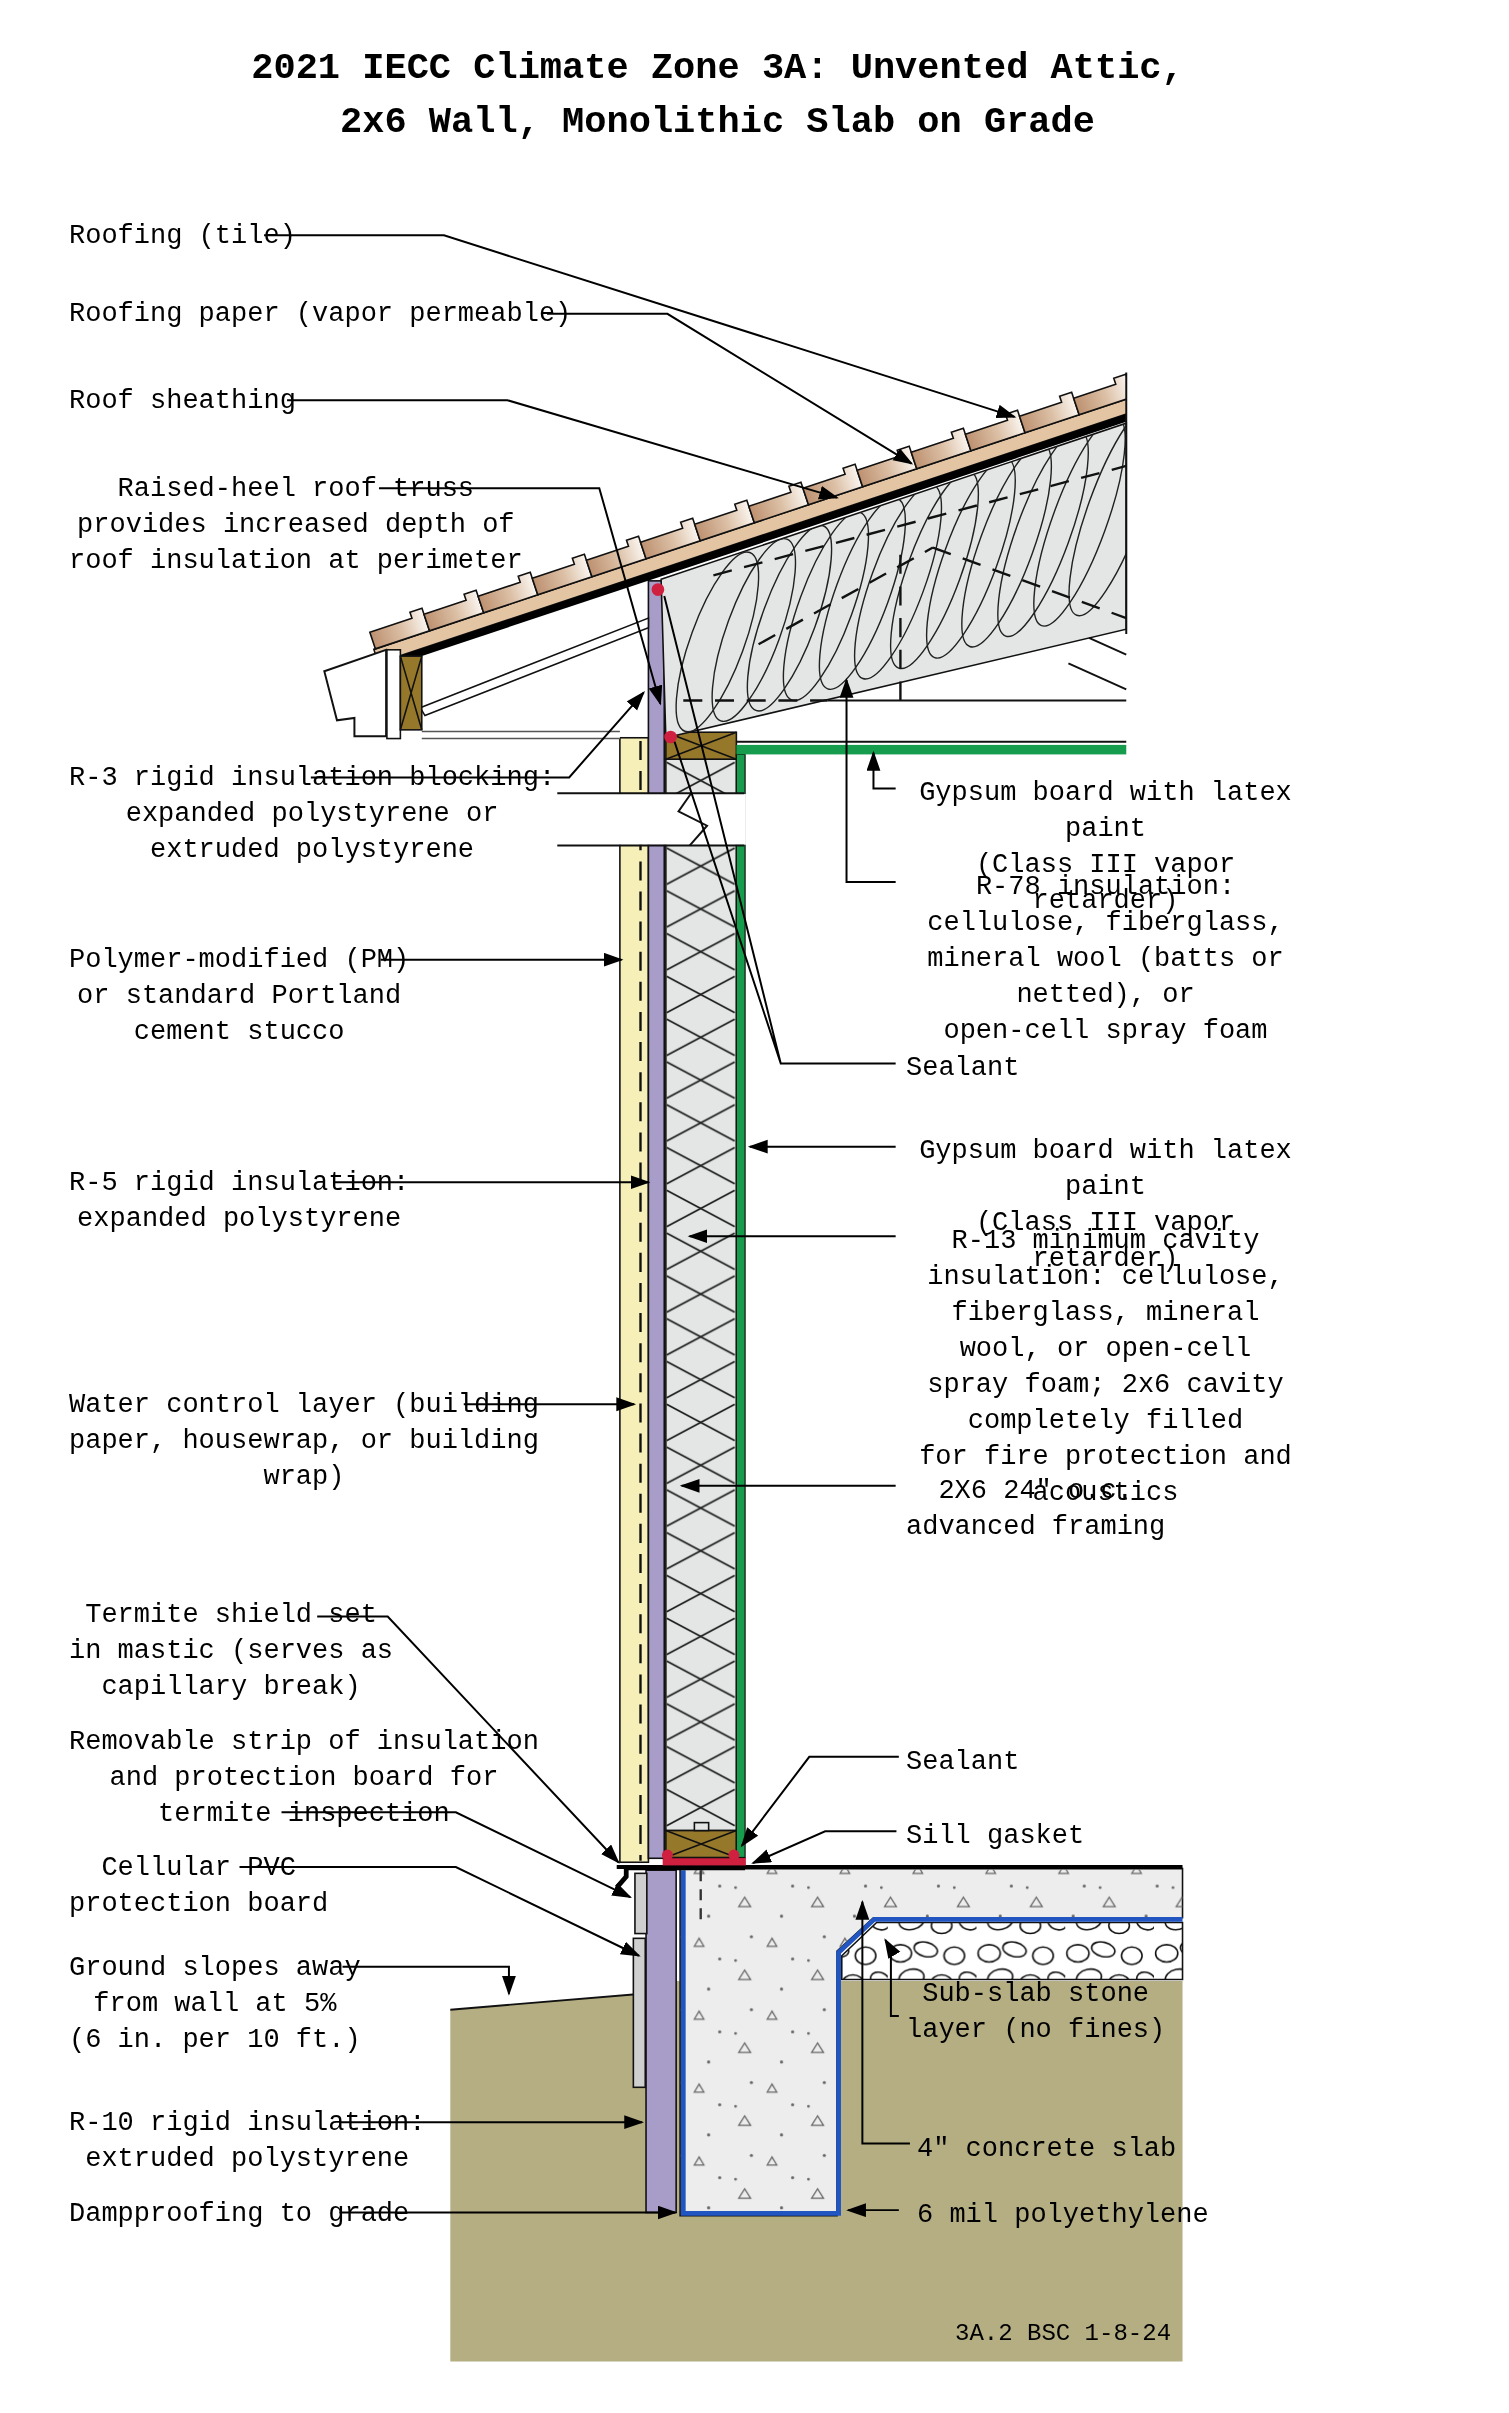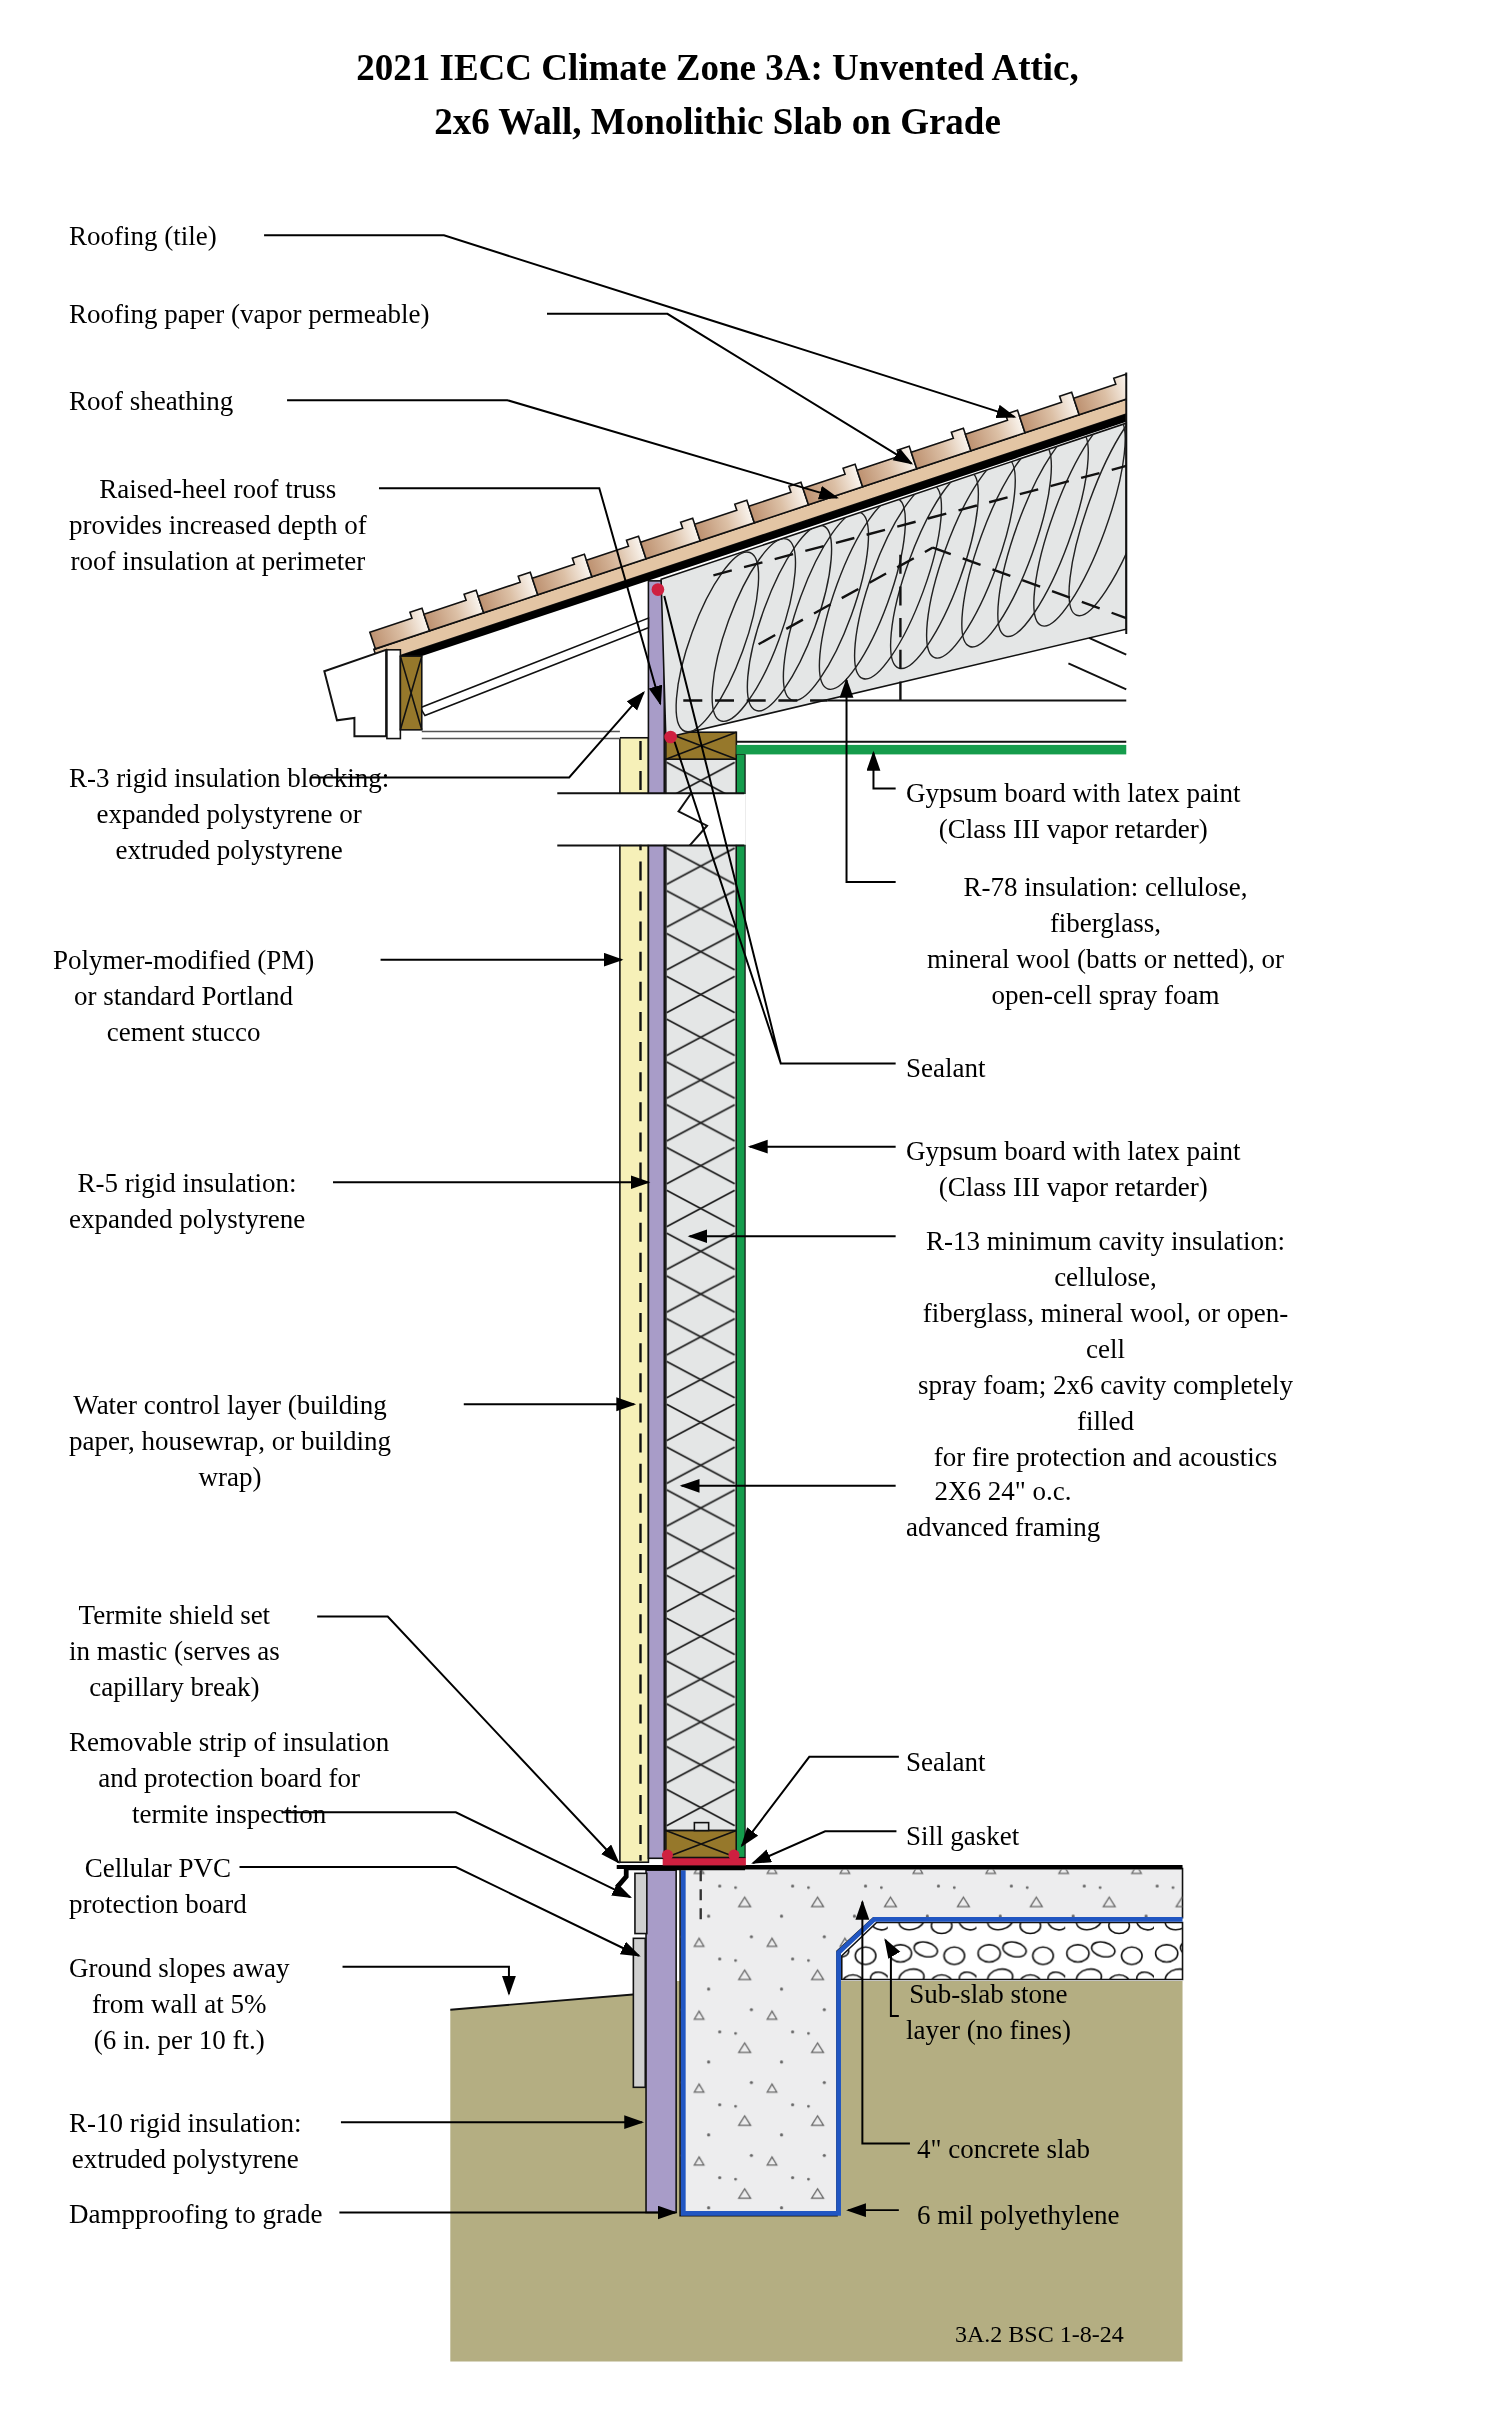--- a/index.html
+++ b/index.html
@@ -1,17 +1,17 @@
 <!DOCTYPE html>
 <html style="font-size:12.7px"><head>
 <meta charset="utf-8">
 <style>
   html,body{margin:0;padding:0;background:#fff;}
   .stage{position:relative;width:1305px;height:2413px;background:#fff;overflow:hidden;
-         font-family:Liberation Serif, serif;color:#000;}
+         font-family:Liberation Mono, monospace;color:#000;}
   .stage svg{position:absolute;left:0;top:0;}
   .title{position:absolute;left:119px;top:41px;width:1197px;text-align:center;
          font-size:37px;font-weight:bold;line-height:54px;white-space:pre-line;}
   .lbl{position:absolute;font-size:27px;line-height:36px;white-space:pre-line;text-align:center;}
   .num{position:absolute;font-size:24px;line-height:32px;}
 </style>
 </head>
 <body>
 
 <div class="stage">
@@ -234,21 +234,21 @@
 
 <div class="lbl" style="left:69px;top:218px">Roofing (tile)</div>
 <div class="lbl" style="left:69px;top:296px">Roofing paper (vapor permeable)</div>
 <div class="lbl" style="left:69px;top:383px">Roof sheathing</div>
 <div class="lbl" style="left:69px;top:471px">Raised-heel roof truss
 provides increased depth of
 roof insulation at perimeter</div>
 <div class="lbl" style="left:69px;top:760px">R-3 rigid insulation blocking:
 expanded polystyrene or
 extruded polystyrene</div>
-<div class="lbl" style="left:53px;top:942px">Polymer-modified (PM)
+<div class="lbl" style="left:69px;top:942px">Polymer-modified (PM)
 or standard Portland
 cement stucco</div>
 <div class="lbl" style="left:69px;top:1165px">R-5 rigid insulation:
 expanded polystyrene</div>
 <div class="lbl" style="left:69px;top:1387px">Water control layer (building
 paper, housewrap, or building
 wrap)</div>
 <div class="lbl" style="left:69px;top:1597px">Termite shield set
 in mastic (serves as
 capillary break)</div>

